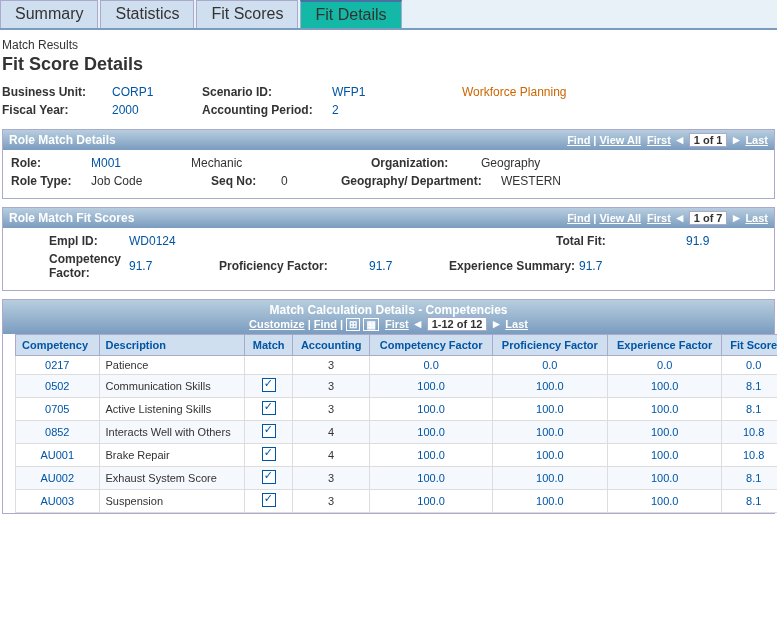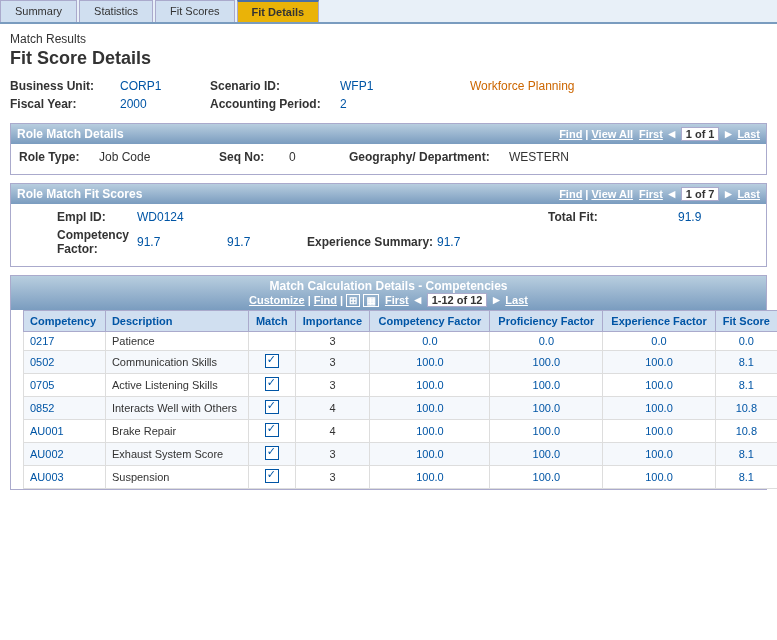--- a/index.html
+++ b/index.html
@@ -7,32 +7,32 @@
 
     
     .tabs { display: flex; border-bottom: 2px solid #7a9cbf; background: #e8f0f8; }
     .tab {
       padding: 4px 14px;
       cursor: pointer;
       border: 1px solid #aac;
       border-bottom: none;
       background: #d0dff0;
       color: #333;
-      font-size: 11px;
+      font-size: 16px;
       margin-right: 2px;
     }
     .tab.active {
-      background: #eab308;
+      background: #14b8a6;
       border-top: 2px solid #4a6fa5;
       color: #333;
-      font-weight: bold;
-    }
-
-    
-    .page-content { padding: 8px 10px; }
+      font-weight: normal;
+    }
+
+    
+    .page-content { padding: 8px 2px; }
 
     .breadcrumb { color: #333; font-size: 12px; margin-bottom: 2px; }
     .page-title { font-size: 18px; font-weight: bold; color: #333; margin-bottom: 10px; }
 
     
     .info-grid { display: grid; grid-template-columns: 110px 90px 130px 130px auto; gap: 4px 0; margin-bottom: 12px; }
     .info-label { color: #333; font-weight: bold; font-size: 12px; }
     .info-value { color: #0055a5; font-size: 12px; }
     .info-value-plain { color: #0055a5; font-size: 12px; }
     .info-value-text { color: #cc6600; font-size: 12px; }
@@ -90,21 +90,21 @@
       border: 1px solid #aac;
       padding: 4px 6px;
       text-align: center;
       font-weight: bold;
     }
     thead tr th:first-child, thead tr th:nth-child(2) { text-align: left; }
     tbody tr { border-bottom: 1px solid #ddd; }
     tbody tr:nth-child(even) { background: #f5f8fc; }
     tbody tr:nth-child(odd) { background: #fff; }
     td { border: 1px solid #ddd; padding: 3px 6px; text-align: center; vertical-align: middle; }
-    td:first-child { color: #0055a5; text-align: left; }
+    td:first-child { color: #0055a5; text-align: center; }
     td:nth-child(2) { text-align: left; }
 
     
     .checkmark {
       display: inline-block;
       width: 14px;
       height: 14px;
       border: 1px solid #0055a5;
       position: relative;
       background: #fff;
@@ -170,20 +170,28 @@
         <span> </span>
         <a>First</a>
         <span class="nav-arrow">◄</span>
         <span class="paging-box">1 of 1</span>
         <span class="nav-arrow">►</span>
         <a>Last</a>
       </div>
     </div>
     <div class="role-body">
       <div class="role-row">
+        <span class="role-field-label">Role:</span>
+        <span class="role-field-value">M001</span>
+        <span class="role-field-value-plain">Mechanic</span>
+        <span style="width:60px"></span>
+        <span class="role-field-label" style="width:110px">Organization:</span>
+        <span class="role-field-value-plain">Geography</span>
+      </div>
+      <div class="role-row">
         <span class="role-field-label">Role Type:</span>
         <span class="role-field-value-plain">Job Code</span>
         <span class="role-field-label" style="width:70px">Seq No:</span>
         <span class="role-field-value-plain" style="width:40px">0</span>
         <span style="width:20px"></span>
         <span class="role-field-label" style="width:160px">Geography/ Department:</span>
         <span class="role-field-value-plain">WESTERN</span>
       </div>
     </div>
   </div>
@@ -207,20 +215,21 @@
       <div class="fit-row">
         <span class="fit-label">Empl ID:</span>
         <span class="fit-value">WD0124</span>
         <span style="flex:1"></span>
         <span class="fit-label2">Total Fit:</span>
         <span class="fit-value2">91.9</span>
       </div>
       <div class="fit-row">
         <span class="fit-label">Competency Factor:</span>
         <span class="fit-value">91.7</span>
+        <span class="fit-label2" style="width:150px">Proficiency Factor:</span>
         <span class="fit-value2">91.7</span>
         <span class="fit-label3">Experience Summary:</span>
         <span class="fit-value3">91.7</span>
       </div>
     </div>
   </div>
 
   <div class="table-section">
     <div class="table-subheader">
       <span>Match Calculation Details - Competencies</span>
@@ -238,21 +247,21 @@
         <span class="nav-arrow">►</span>
         <a>Last</a>
       </div>
     </div>
     <table>
       <thead>
         <tr>
           <th>Competency</th>
           <th>Description</th>
           <th>Match</th>
-          <th>Importance</th>
+          <th>Accounting</th>
           <th>Competency Factor</th>
           <th>Proficiency Factor</th>
           <th>Experience Factor</th>
           <th>Fit Score</th>
         </tr>
       </thead>
       <tbody id="table-body">
       <tr>
     <td style="color:#0055a5">0217</td>
     <td>Patience</td>

